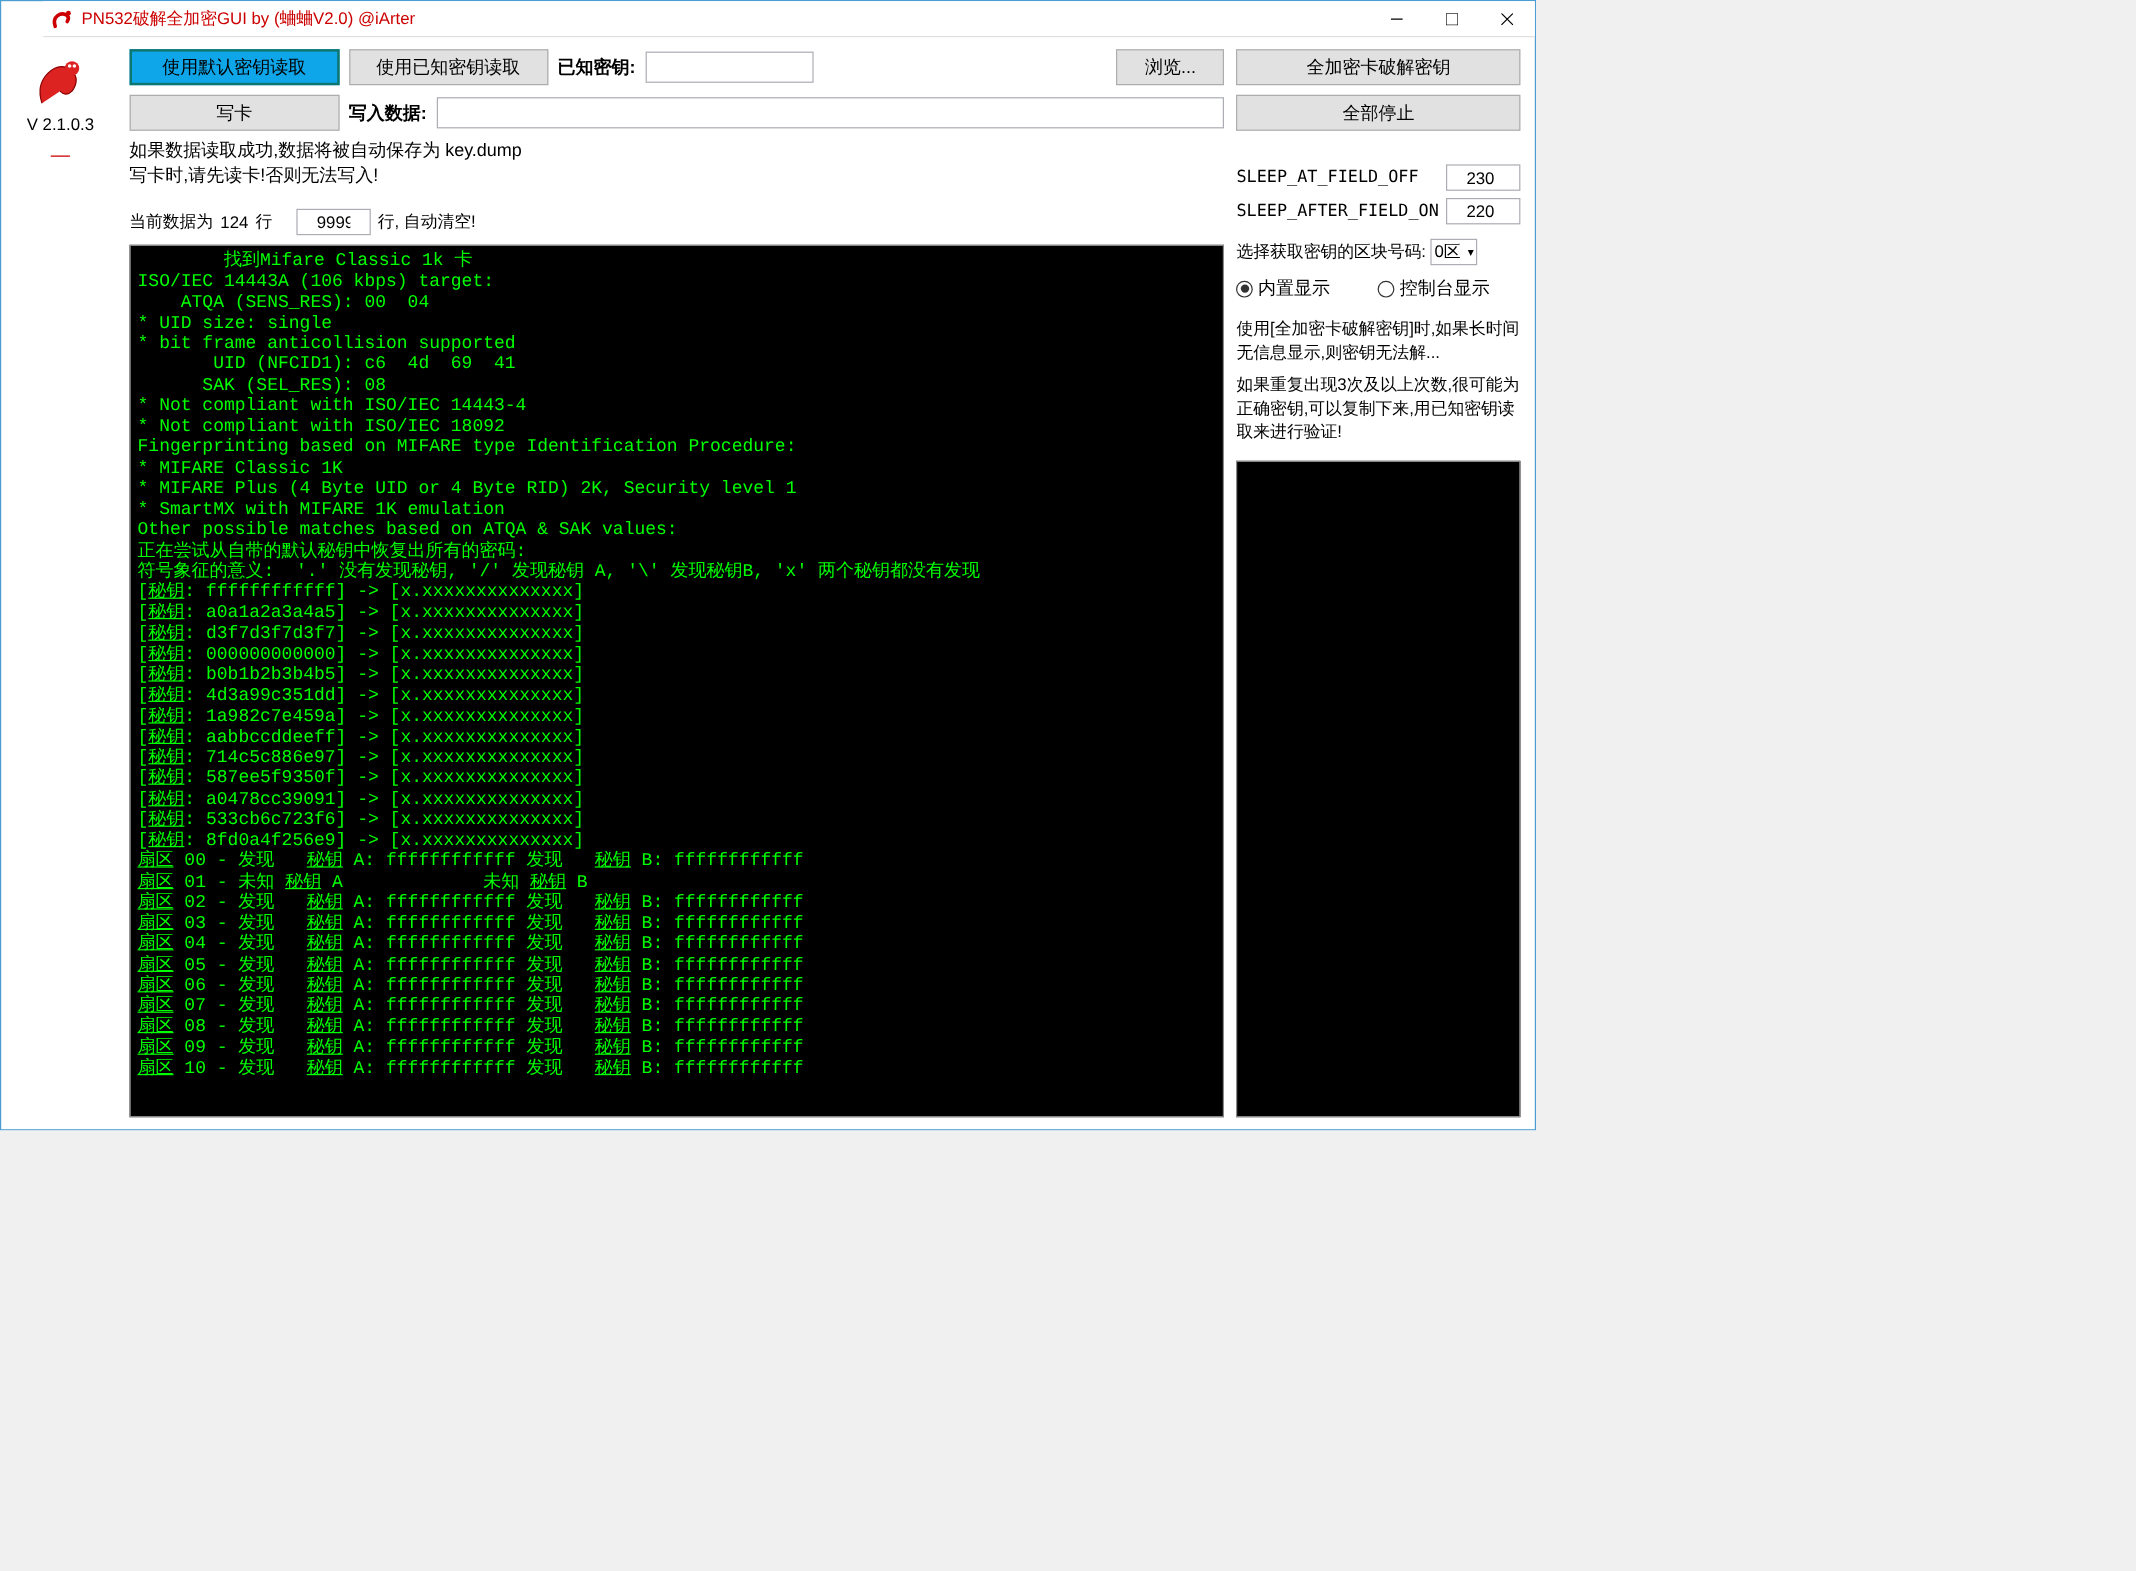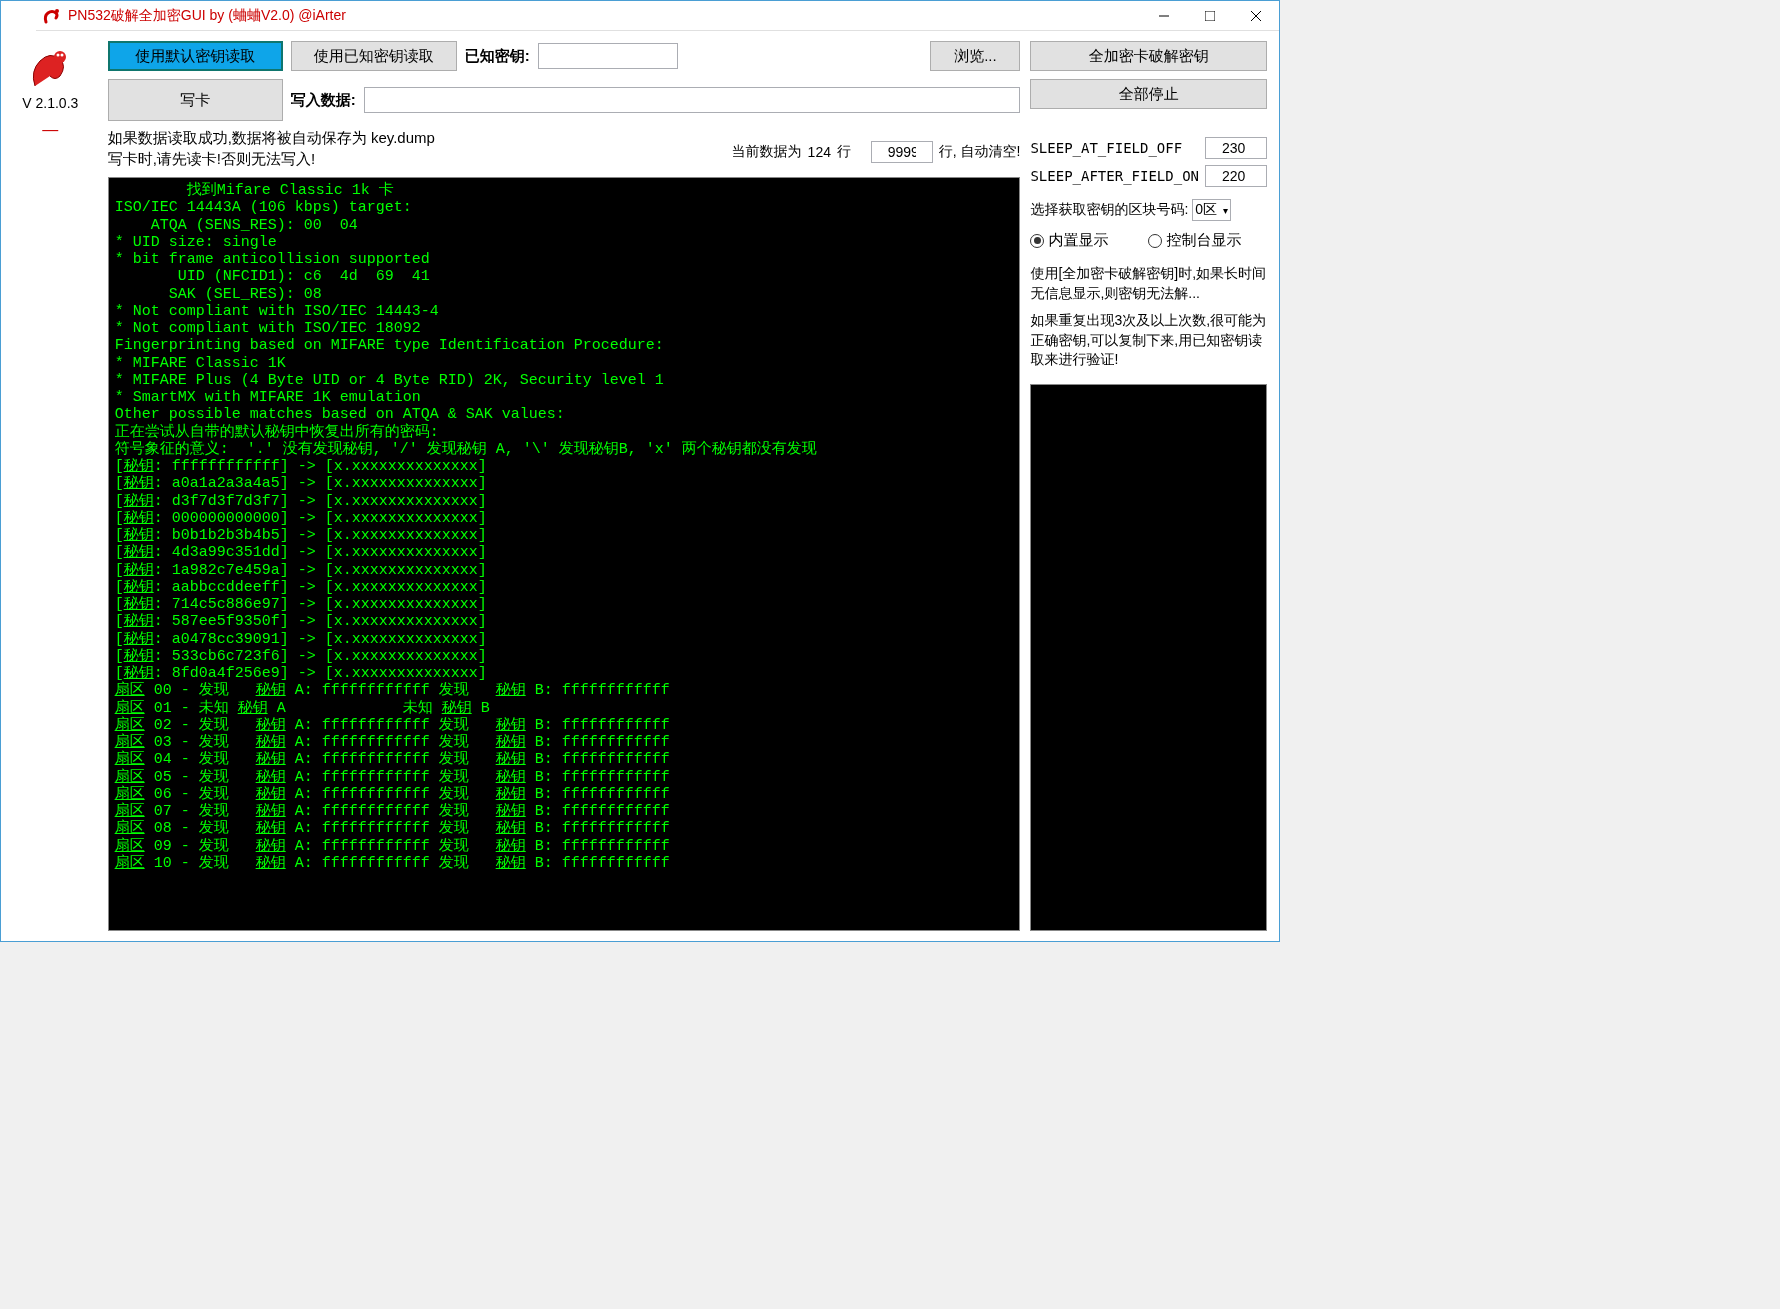--- a/index.html
+++ b/index.html
@@ -31,21 +31,21 @@
   font-size: 15px; text-align: center; cursor: pointer; display: inline-flex;
   align-items: center; justify-content: center;
 }
 .btn.primary { border: 2px solid #0f766e; background: #0ea5e9; }
 .label { font-size: 15px; font-weight: bold; }
 .text-input {
   border: 1px solid #abadb3; background: #fff; padding: 2px 16px; font-size: 14px;
 }
 .hint-text { font-size: 15px; line-height: 1.4; }
 .row2 { display: flex; align-items: center; gap: 8px; margin-bottom: 6px; }
-.row3 { display: flex; align-items: flex-start; gap: 3px; }
+.row3 { display: flex; align-items: flex-start; gap: 3px; flex-direction: column; }
 .row3-left { flex: 1; }
 .row3-right { display: flex; align-items: center; gap: 6px; }
 .console {
   flex: 1; background: #000; color: #0f0; font-family: Consolas, "Courier New", monospace;
   font-size: 15px; padding: 4px 6px; overflow: auto; white-space: pre;
   border: 1px solid #888; margin-top: 8px; position: relative; line-height: 1.15;
 }
 .console::-webkit-scrollbar { width: 18px; }
 .console::-webkit-scrollbar-track { background: #f0f0f0; }
 .console::-webkit-scrollbar-thumb { background: #c0c0c0; border: 1px solid #a0a0a0; }
@@ -124,21 +124,21 @@
       <div class="toprow">
         <div class="btn primary" style="width:175px;height:30px">使用默认密钥读取</div>
         <div class="btn" style="width:166px;height:30px">使用已知密钥读取</div>
         <span class="label">已知密钥:</span>
         <input class="text-input" style="width: 140px; height: 26px;" value="">
         <div style="flex:1"></div>
         <div class="btn" style="width:90px;height:30px">浏览...</div>
       </div>
 
       <div class="row2">
-        <div class="btn" style="width:175px;height:42px">写卡</div>
+        <div class="btn" style="width:175px;height:30px">写卡</div>
         <span class="label">写入数据:</span>
         <input class="text-input" style="flex: 1 1 0%; height: 26px;" value="">
       </div>
 
       <div class="row3">
         <div class="row3-left">
           <div class="hint-text">如果数据读取成功,数据将被自动保存为 key.dump</div>
           <div class="hint-text">写卡时,请先读卡!否则无法写入!</div>
         </div>
         <div class="row3-right" style="margin-top:14px">

